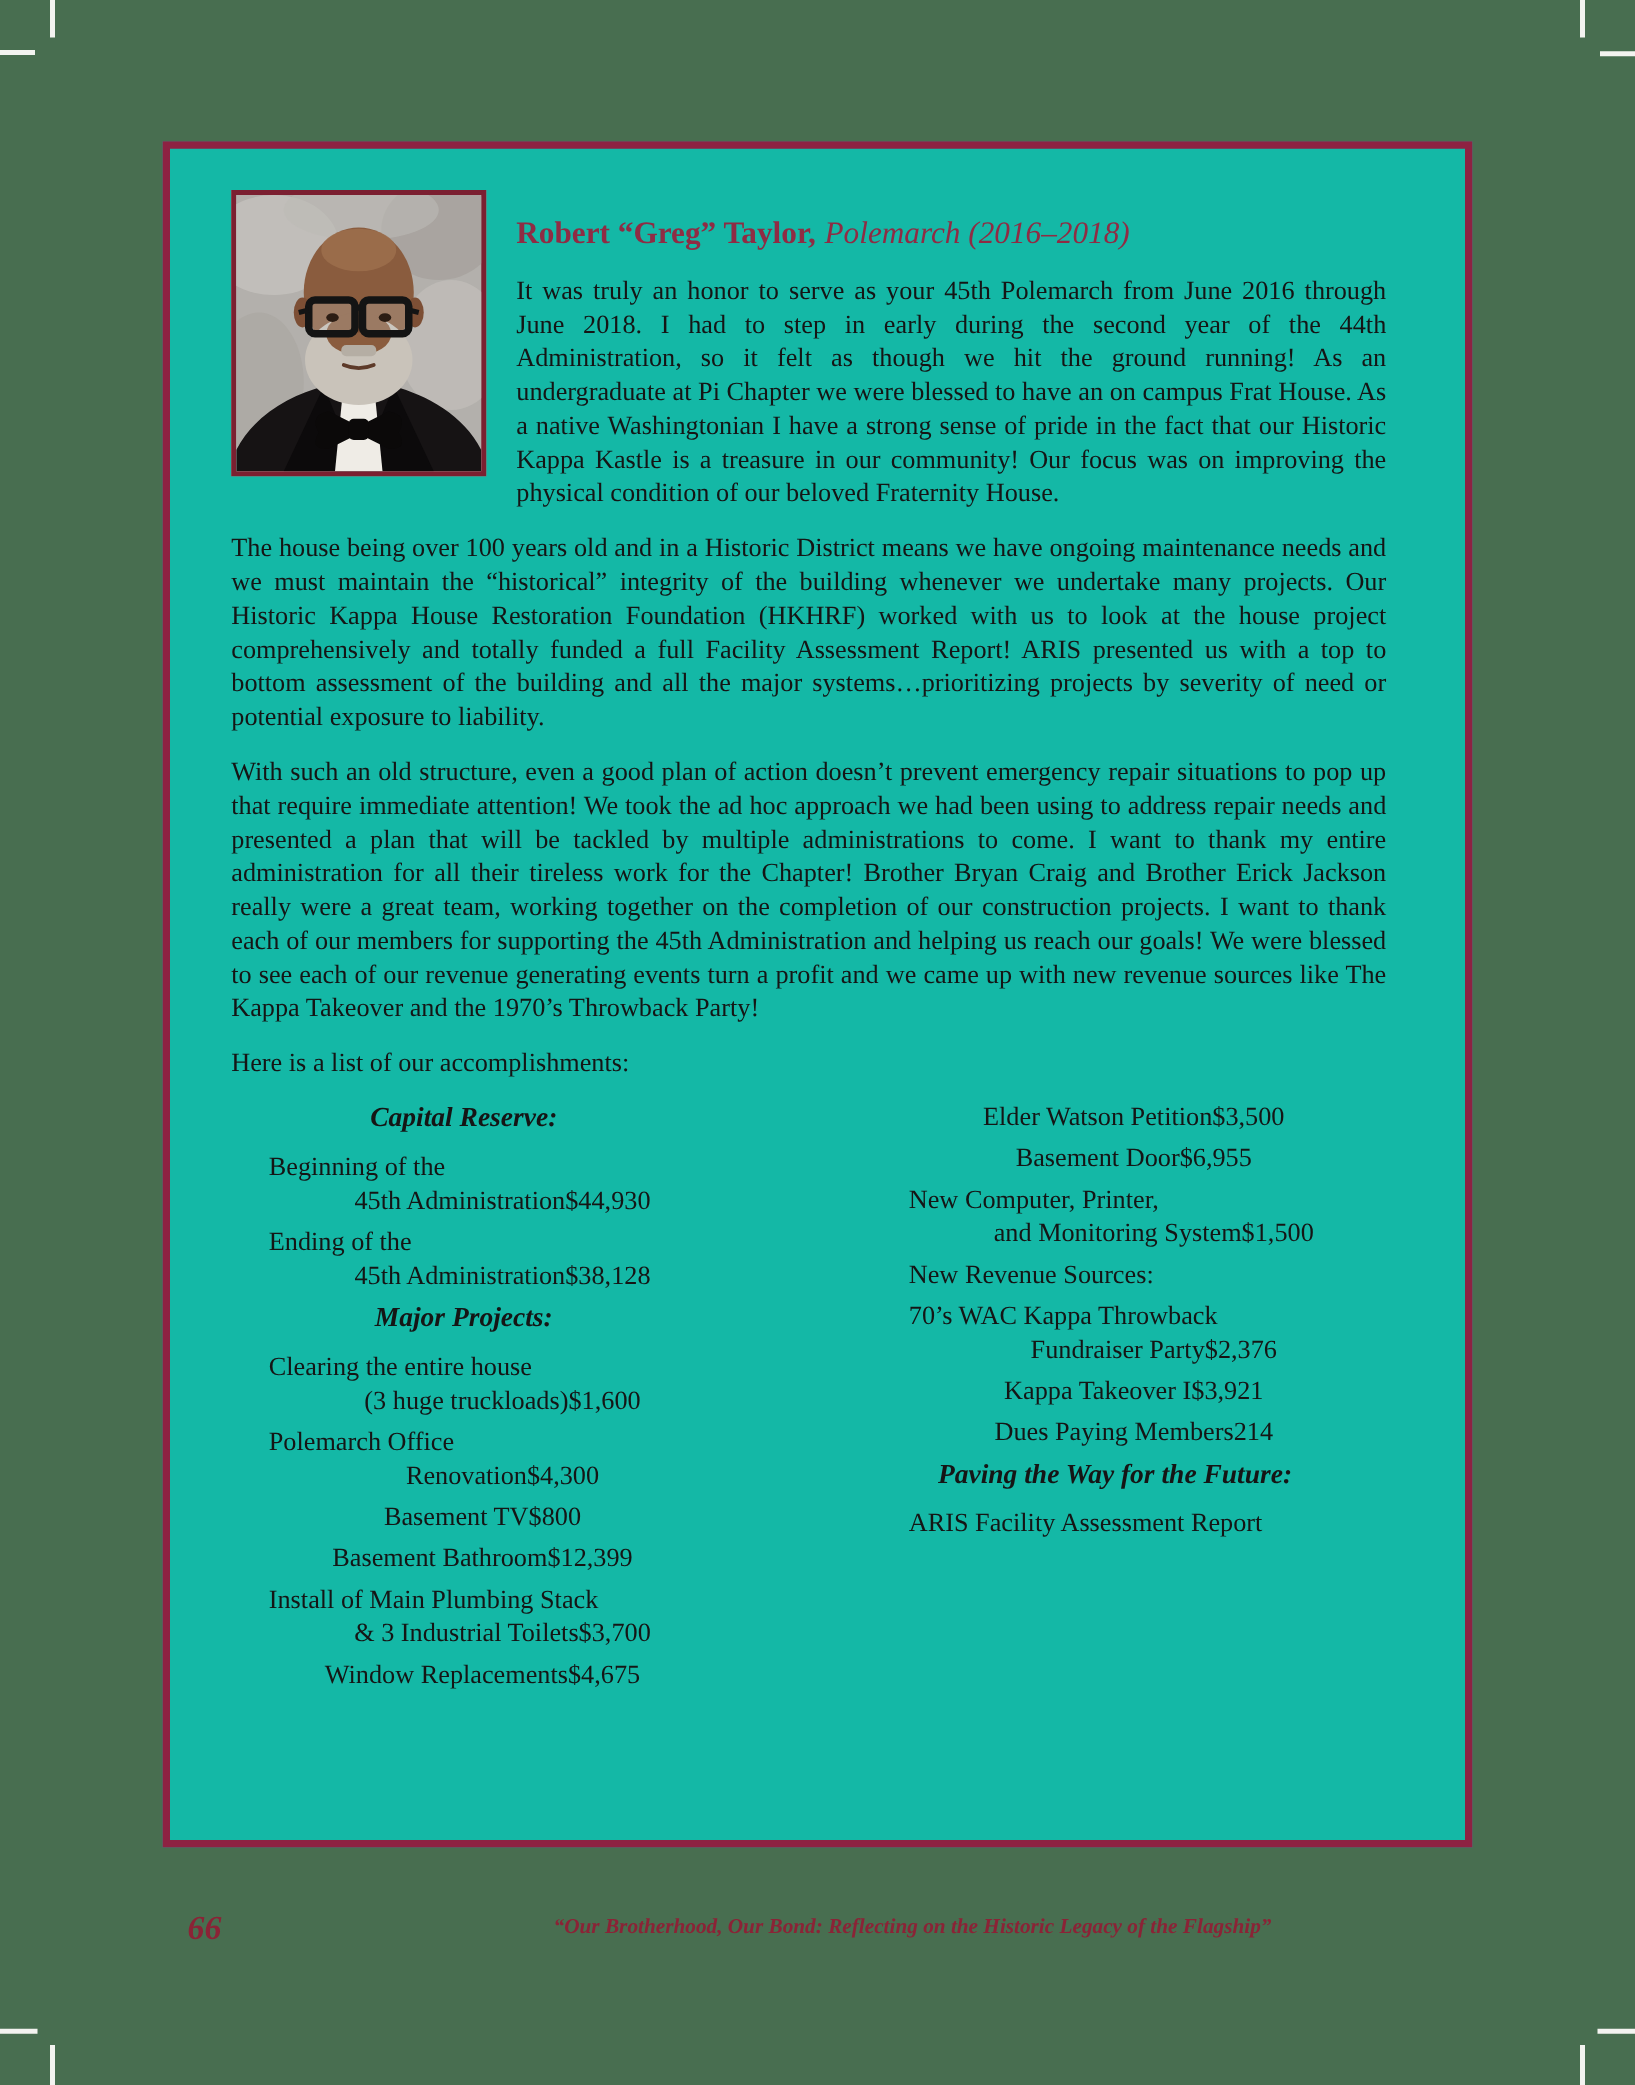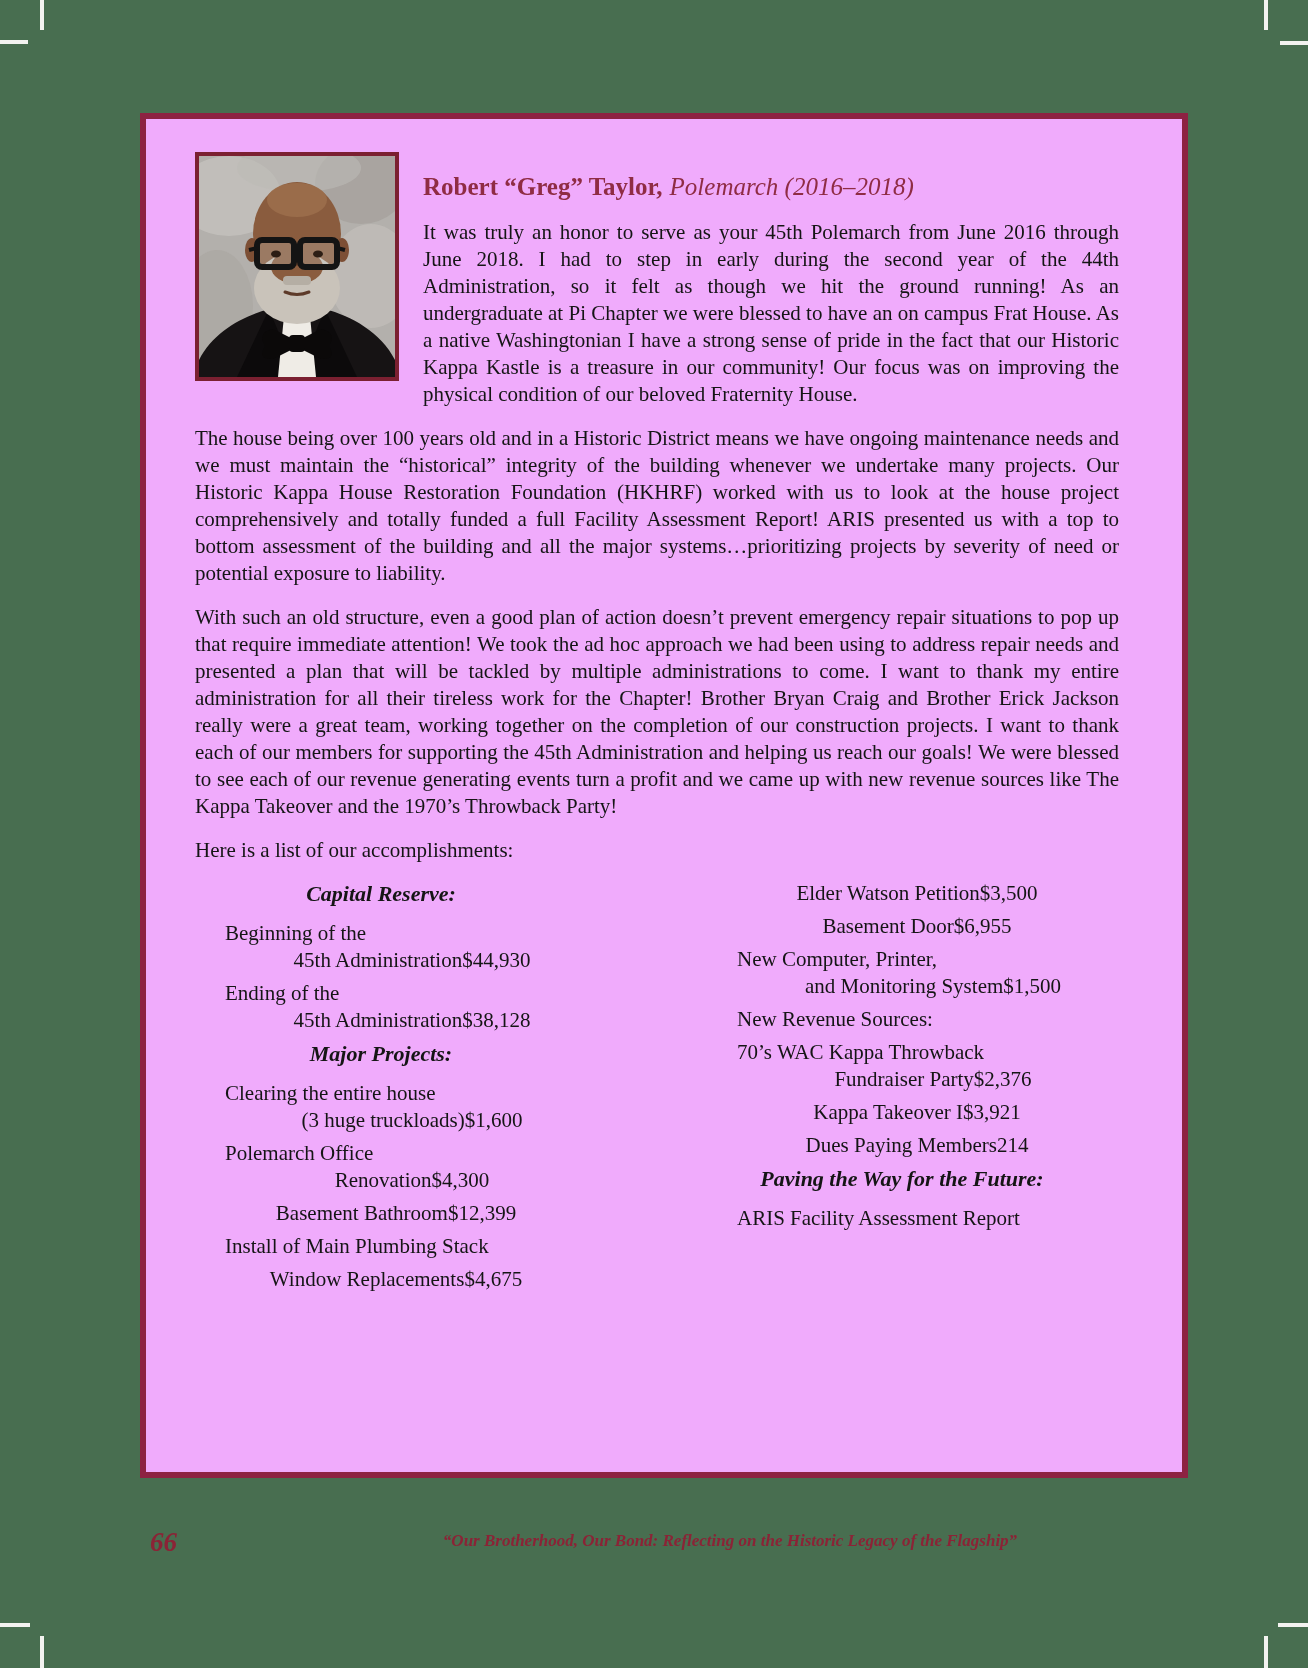--- a/index.html
+++ b/index.html
@@ -22,23 +22,23 @@
   .m-tl-v{left:40px; top:0; width:4px; height:30px;}
   .m-tl-h{left:0; top:40px; width:28px; height:4px;}
   .m-tr-v{left:1264px; top:0; width:4px; height:30px;}
   .m-tr-h{right:0; top:41px; width:28px; height:4px;}
   .m-bl-h{left:0; top:1623px; width:30px; height:4px;}
   .m-bl-v{left:40px; bottom:0; width:4px; height:32px;}
   .m-br-h{right:0; top:1623px; width:30px; height:4px;}
   .m-br-v{left:1264px; bottom:0; width:4px; height:32px;}
 
   .panel{
-    position:absolute; left:140px; top:113px;
+    position:absolute; left:130px; top:113px;
     width:1048px; height:1365px;
-    background:#f0abfc;
+    background:#14b8a6;
     border:6px solid var(--maroon-border);
     box-sizing:border-box;
     overflow:hidden;
   }
   .content{
     padding:33px 63px 0 49px;
     color:var(--ink);
     font-size:21px; line-height:27px;
   }
   .photo-frame{
@@ -180,26 +180,36 @@
           </div>
           <div class="item">
             <div class="ln1">Polemarch Office</div>
             <div class="row">
                 <span class="ln2">Renovation</span>
                 <span class="amount">$4,300</span>
               </div>
           </div>
           <div class="item">
             <div class="row">
+                <span class="ln1">Basement TV</span>
+                <span class="amount">$800</span>
+              </div>
+          </div>
+          <div class="item">
+            <div class="row">
                 <span class="ln1">Basement Bathroom</span>
                 <span class="amount">$12,399</span>
               </div>
           </div>
           <div class="item">
             <div class="ln1">Install of Main Plumbing Stack</div>
+            <div class="row">
+                <span class="ln2">&amp; 3 Industrial Toilets</span>
+                <span class="amount">$3,700</span>
+              </div>
           </div>
           <div class="item">
             <div class="row">
                 <span class="ln1">Window Replacements</span>
                 <span class="amount">$4,675</span>
               </div>
           </div>
         </div>
 
         <div class="col-right">

